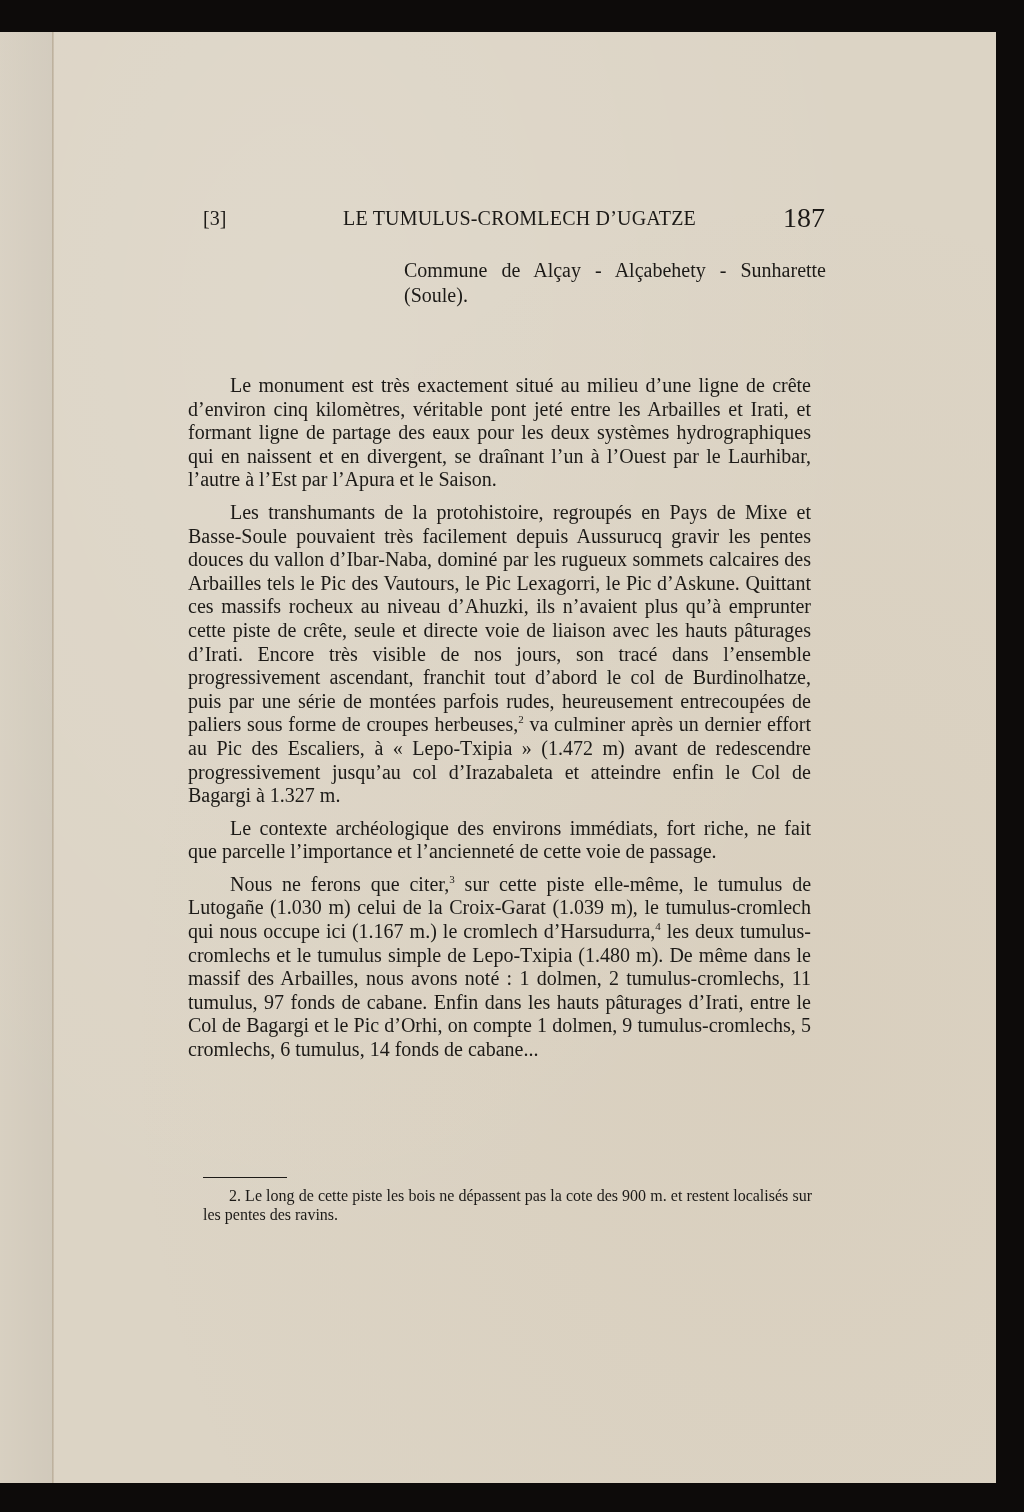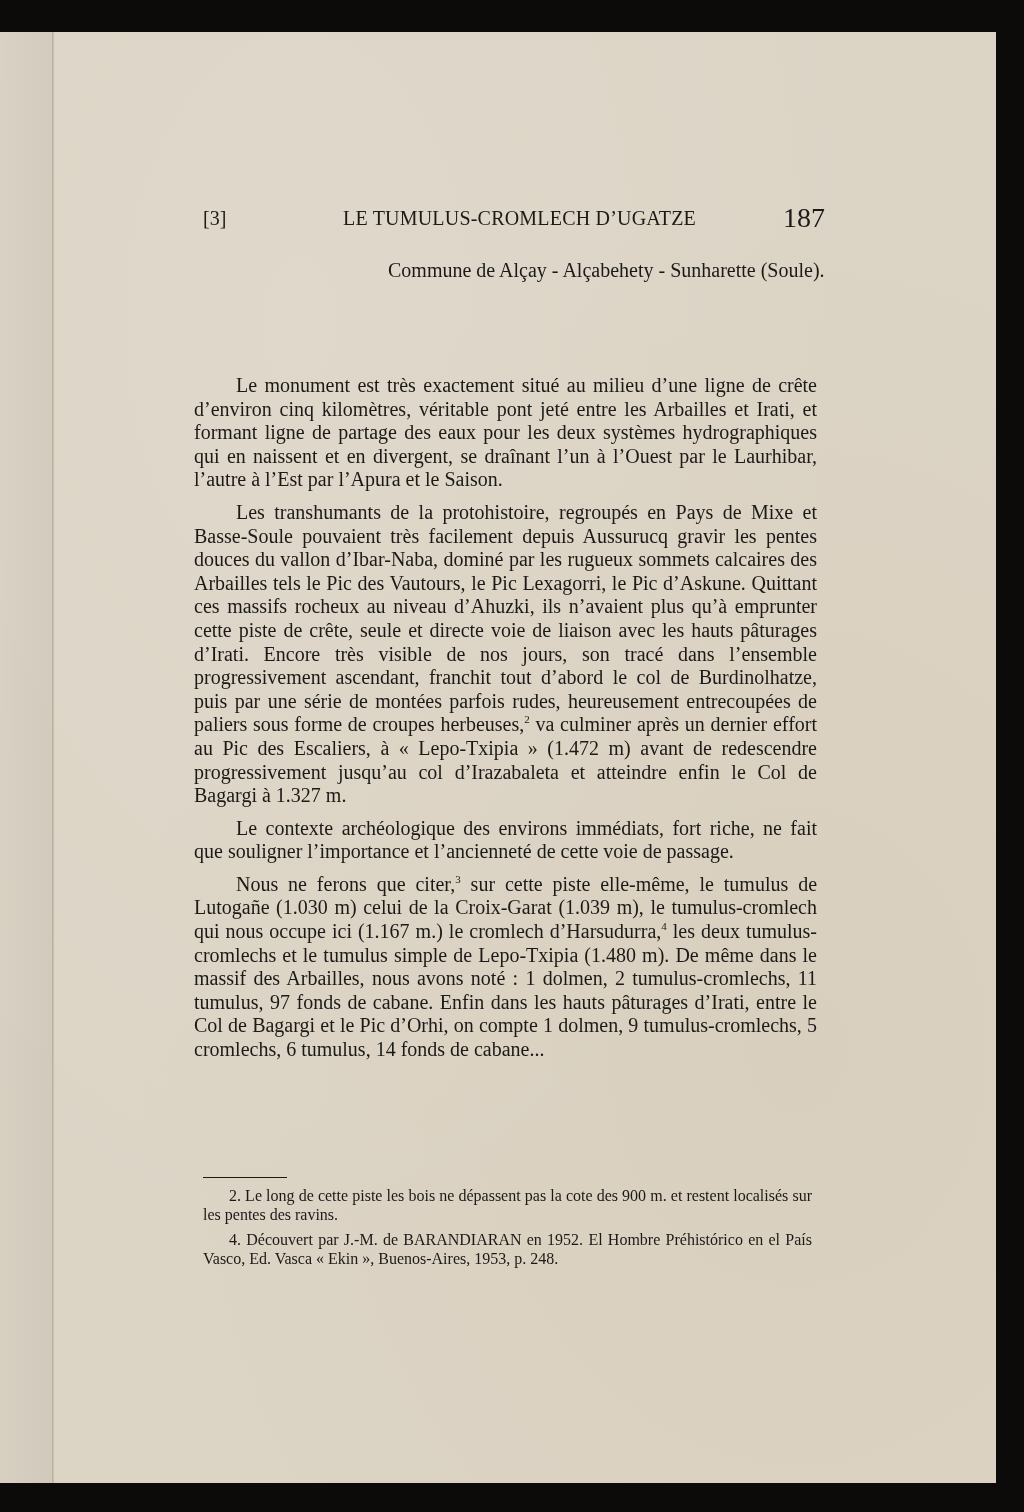--- a/index.html
+++ b/index.html
@@ -26,23 +26,23 @@
     }
     .running-head {
       position: absolute; left: 203px; top: 205px; width: 622px; height: 30px;
       font-size: 20px; line-height: 26px;
     }
     .running-head .folio-left { position: absolute; left: 0; top: 0; }
     .running-head .title { position: absolute; left: 140px; top: 0; letter-spacing: 0.2px; text-align: right; }
     .running-head .folio-right { position: absolute; right: 0; top: 0; font-size: 28px; }
 
     .meta { position: absolute; left: 388px; top: 258px; width: 438px; font-size: 20px; line-height: 25px; }
-    .meta p { margin: 0 0 8px 0; text-align: justify; text-align-last: left; }
+    .meta p { margin: 0 0 8px 16px; text-align: justify; text-align-last: left; }
 
-    .body-text { position: absolute; left: 194px; top: 374px; width: 623px; font-size: 20px; line-height: 23.6px; }
+    .body-text { position: absolute; left: 188px; top: 374px; width: 623px; font-size: 20px; line-height: 23.6px; }
     .body-text p { margin: 0 0 9px 0; text-indent: 42px; text-align: justify; }
     sup { font-size: 11px; line-height: 0; vertical-align: 8px; }
 
     .fn-rule { position: absolute; left: 203px; top: 1177px; width: 84px; height: 0; border-top: 1.5px solid #1c1a17; }
     .footnotes { position: absolute; left: 203px; top: 1186px; width: 623px; font-size: 16px; line-height: 19px; }
     .footnotes p { margin: 0 14px 6px 0; text-indent: 26px; text-align: justify; }
   </style>
 </head>
 <body>
 
@@ -56,21 +56,20 @@
   <span class="folio-right">187</span>
 </div>
 
 <div class="meta">
   <p>Commune de Alçay - Alçabehety - Sunharette (Soule).</p>
 </div>
 
 <div class="body-text">
   <p>Le monument est très exactement situé au milieu d’une ligne de crête d’environ cinq kilomètres, véritable pont jeté entre les Arbailles et Irati, et formant ligne de partage des eaux pour les deux systèmes hydrographiques qui en naissent et en divergent, se draînant l’un à l’Ouest par le Laurhibar, l’autre à l’Est par l’Apura et le Saison.</p>
   <p><span>Les transhumants de la protohistoire, regroupés en Pays de Mixe et Basse-Soule pouvaient très facilement depuis Aussurucq gravir les pentes douces du vallon d’Ibar-Naba, dominé par les rugueux sommets calcaires des Arbailles tels le Pic des Vautours, le Pic Lexagorri, le Pic d’Askune. Quittant ces massifs rocheux au niveau d’Ahuzki, ils n’avaient plus qu’à emprunter cette piste de crête, seule et directe voie de liaison avec les hauts pâturages d’Irati. Encore très visible de nos jours, son tracé dans l’ensemble progressivement ascendant, franchit tout d’abord le col de Burdinolhatze, puis par une série de montées parfois rudes, heureusement entrecoupées de paliers sous forme de croupes herbeuses,</span><sup>2</sup><span> va culminer après un dernier effort au Pic des Escaliers, à « Lepo-Txipia » (1.472 m) avant de redescendre progressivement jusqu’au col d’Irazabaleta et atteindre enfin le Col de Bagargi à 1.327 m.</span></p>
-  <p>Le contexte archéologique des environs immédiats, fort riche, ne fait que souligner l’importance et l’ancienneté de cette voie de passage.</p>
+  <p>Le contexte archéologique des environs immédiats, fort riche, ne fait que parcelle l’importance et l’ancienneté de cette voie de passage.</p>
   <p><span>Nous ne ferons que citer,</span><sup>3</sup><span> sur cette piste elle-même, le tumulus de Lutogañe (1.030 m) celui de la Croix-Garat (1.039 m), le tumulus-cromlech qui nous occupe ici (1.167 m.) le cromlech d’Harsudurra,</span><sup>4</sup><span> les deux tumulus-cromlechs et le tumulus simple de Lepo-Txipia (1.480 m). De même dans le massif des Arbailles, nous avons noté : 1 dolmen, 2 tumulus-cromlechs, 11 tumulus, 97 fonds de cabane. Enfin dans les hauts pâturages d’Irati, entre le Col de Bagargi et le Pic d’Orhi, on compte 1 dolmen, 9 tumulus-cromlechs, 5 cromlechs, 6 tumulus, 14 fonds de cabane...</span></p>
 </div>
 
 <div class="fn-rule"></div>
 <div class="footnotes">
   <p>2. Le long de cette piste les bois ne dépassent pas la cote des 900 m. et restent localisés sur les pentes des ravins.</p>
-  <p>4. Découvert par J.-M. de BARANDIARAN en 1952. El Hombre Préhistórico en el País Vasco, Ed. Vasca « Ekin », Buenos-Aires, 1953, p. 248.</p>
 </div>
 
 </body></html>

